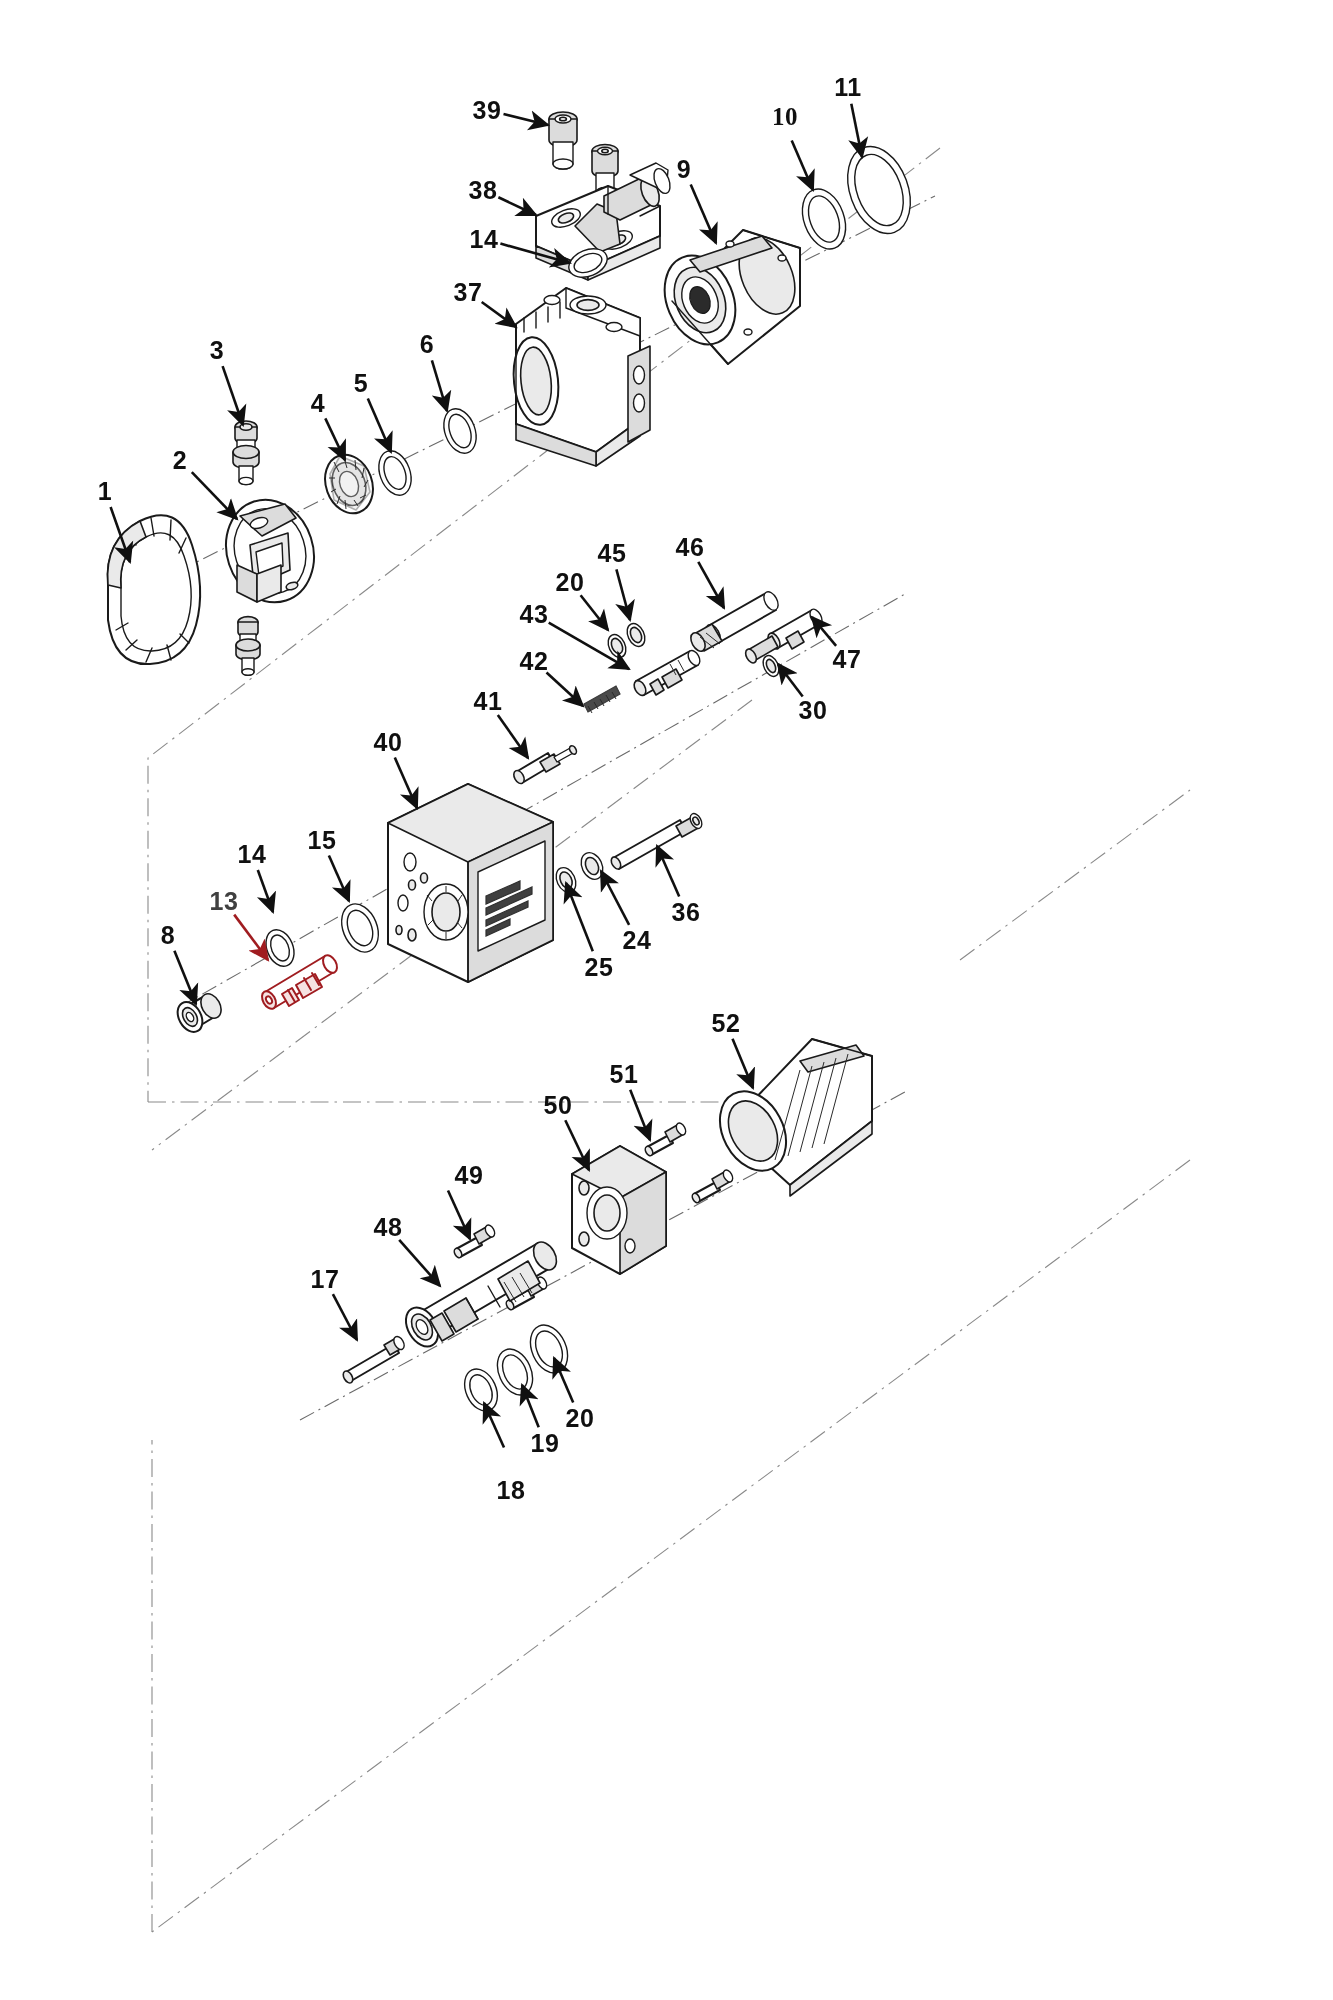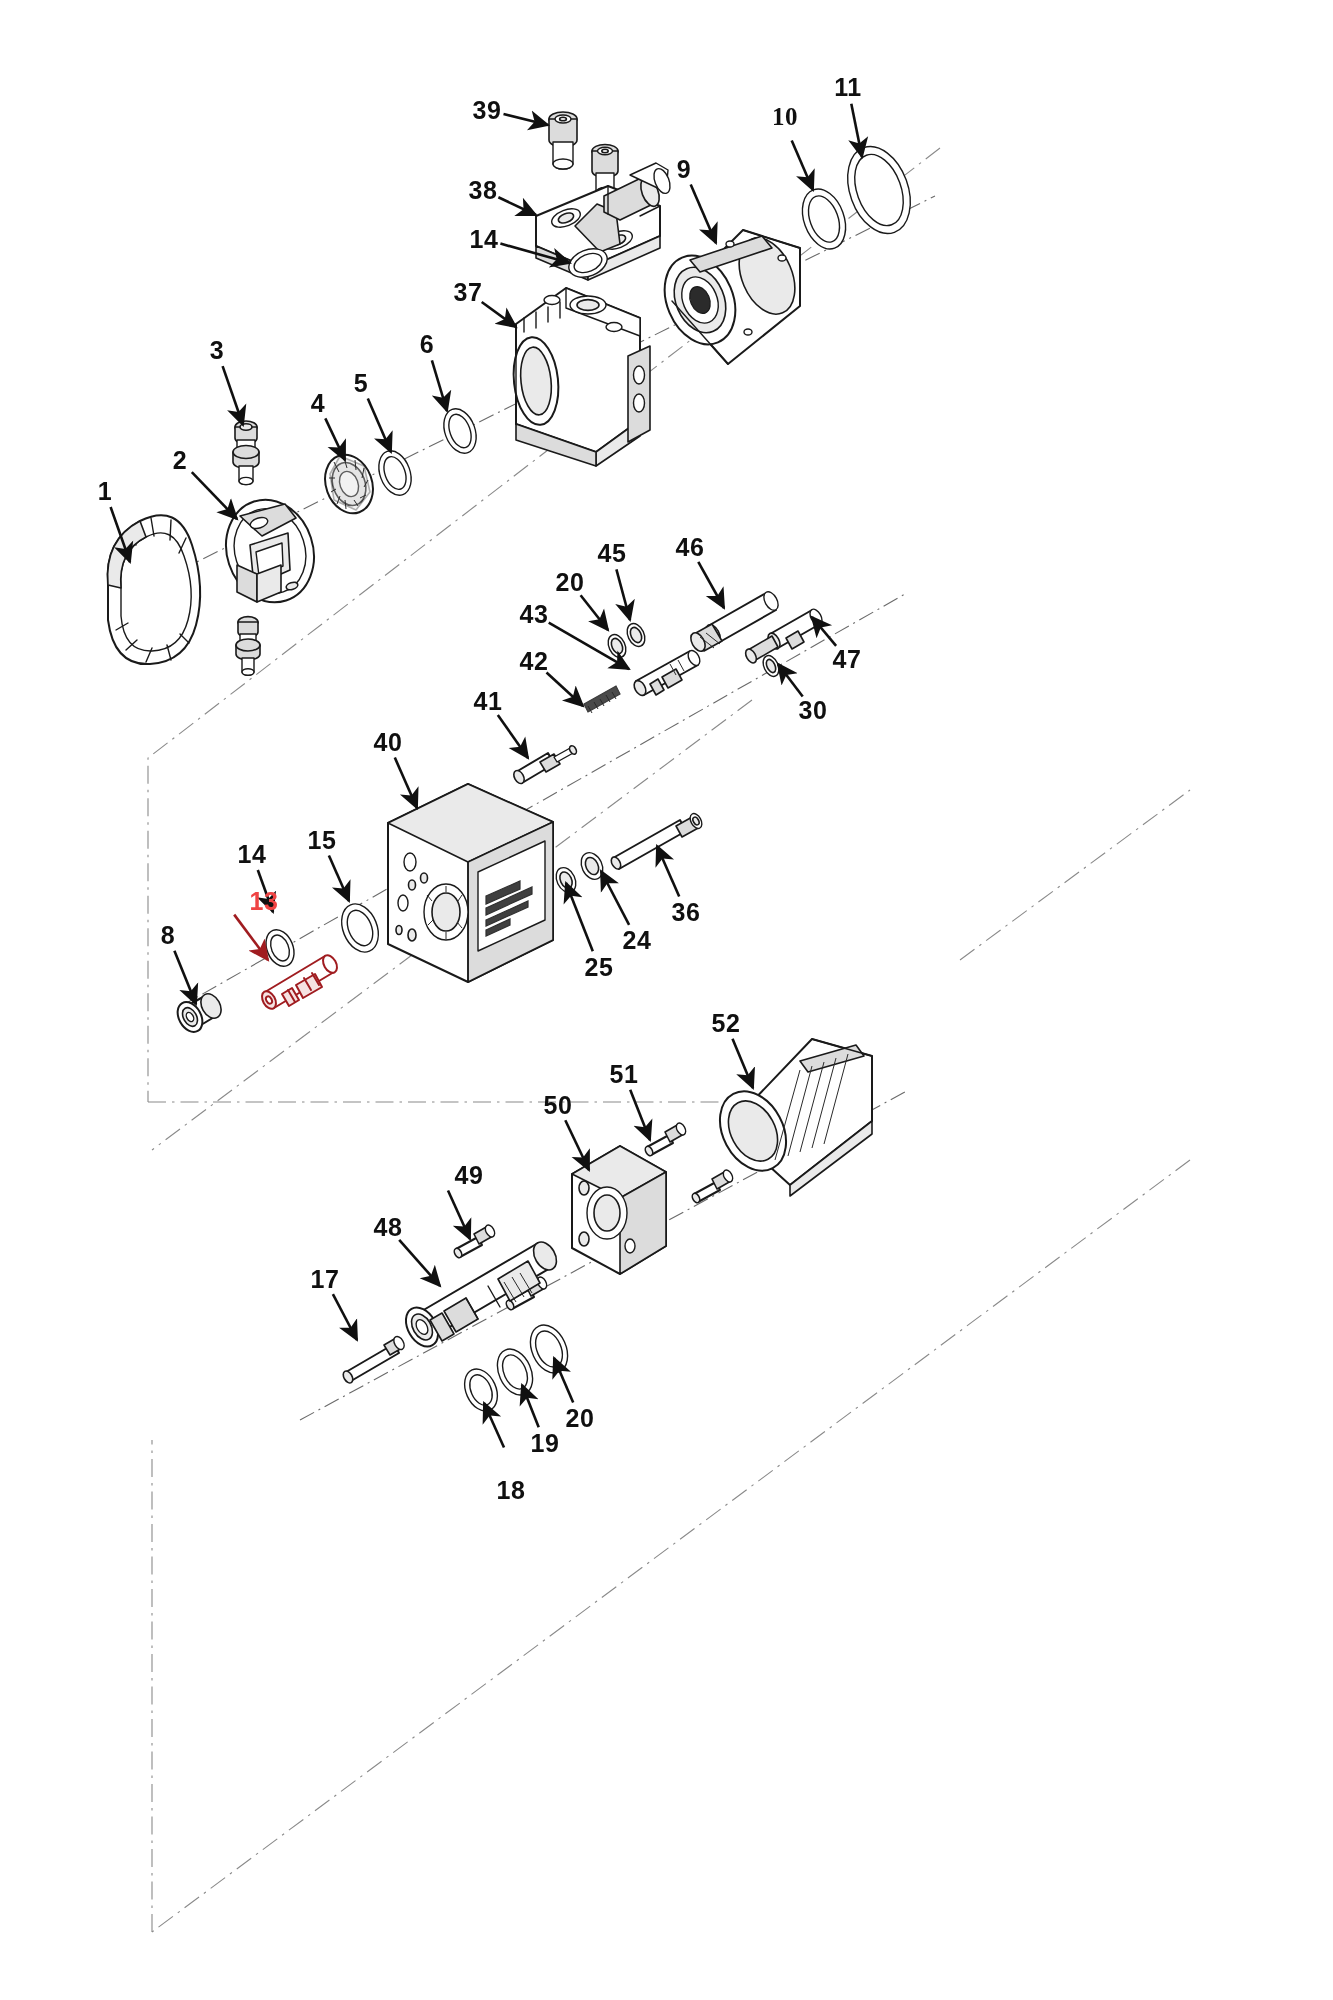--- a/index.html
+++ b/index.html
@@ -12,21 +12,21 @@
     font-family:"Liberation Sans",sans-serif;
     font-weight:bold;
     font-size:25px;
     color:#101010;
     line-height:1;
     letter-spacing:0.5px;
     white-space:nowrap;
     transform:translate(-50%,-50%);
     user-select:none;
   }
-  .callout-num.hl{color:#ef4444;margin-left:40px;}
+  .callout-num.hl{color:#404040;}
 </style>
 </head>
 <body>
 
 <div id="stage">
 
   <svg class="layer" viewBox="0 0 1333 2000">
     <defs>
       <style>
         .ln{fill:none;stroke:#1a1a1a;stroke-width:2;stroke-linejoin:round;stroke-linecap:round;}

